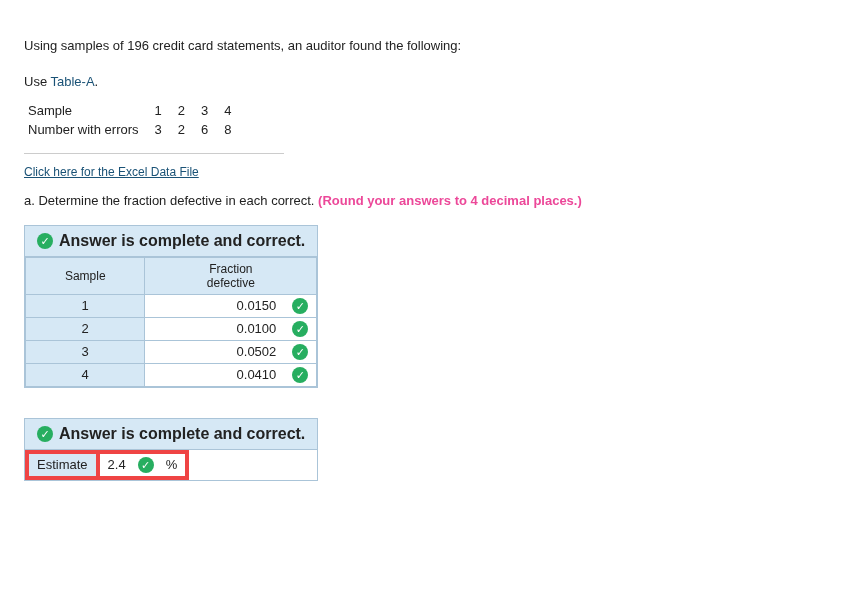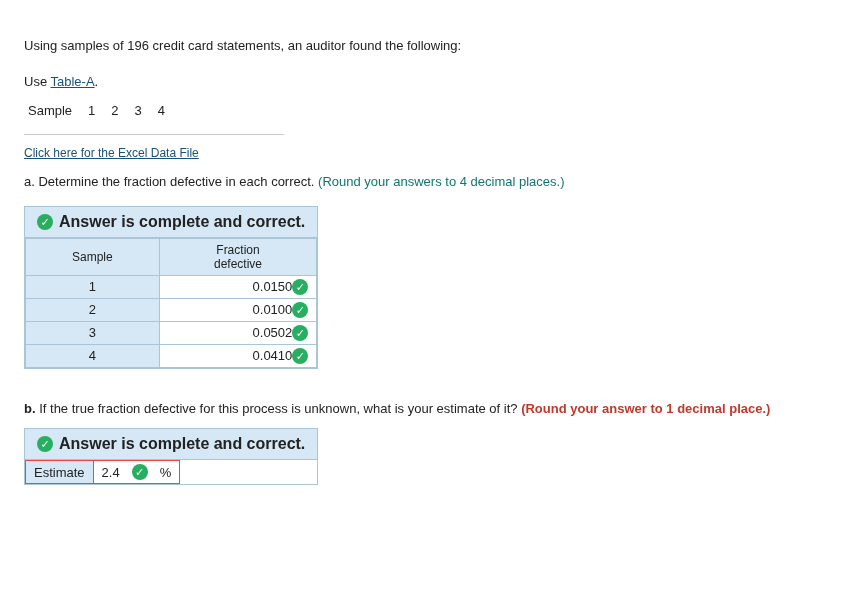--- a/index.html
+++ b/index.html
@@ -12,21 +12,20 @@
       width: 867px;
       min-height: 607px;
     }
     .intro-text {
       margin-bottom: 6px;
       line-height: 1.5;
       margin-top: 16px;
     }
     .table-link {
       color: #1a5276;
-      text-decoration: underline;
       cursor: pointer;
     }
     .data-table {
       border-collapse: collapse;
       margin: 10px 0 14px 0;
     }
     .data-table td {
       padding: 2px 12px 2px 4px;
       font-size: 13px;
     }
@@ -40,22 +39,22 @@
       display: inline-block;
       margin-bottom: 12px;
       font-size: 12px;
     }
     .question-text {
       margin-bottom: 14px;
       font-size: 13px;
       line-height: 1.5;
     }
     .question-text .bold-red {
-      color: #0f766e;
-      font-weight: normal;
+      color: #ec4899;
+      font-weight: bold;
     }
     .answer-box {
       border: 1px solid #aac4d8;
       display: inline-block;
       min-width: 240px;
     }
     .answer-header {
       background: #d6e8f5;
       padding: 6px 12px;
       font-size: 13px;
@@ -98,21 +97,21 @@
       font-size: 13px;
       text-align: center;
     }
     .fraction-table td.sample-col {
       background: #d6e8f5;
     }
     .value-cell {
       display: flex;
       align-items: center;
       justify-content: flex-end;
-      gap: 0;
+      gap: 16px;
     }
     .section-b {
       margin-top: 30px;
     }
     .question-b-text {
       font-size: 13px;
       line-height: 1.5;
       margin-bottom: 10px;
     }
     .question-b-text .bold-label {
@@ -120,21 +119,21 @@
     }
     .question-b-text .bold-red {
       color: #c0392b;
       font-weight: bold;
     }
     .estimate-table {
       border-collapse: collapse;
       margin-top: 0;
     }
     .estimate-table td {
-      border: 1px solid #ef4444;
+      border: 4px solid #ef4444;
       padding: 3px 8px;
       font-size: 13px;
     }
     .estimate-table td.est-label {
       background: #d6e8f5;
       font-size: 13px;
     }
     .estimate-val {
       display: flex;
       align-items: center;
@@ -166,20 +165,27 @@
 
 
 <table class="data-table">
   <tbody>
       <tr>
     <td class="col-header">Sample</td>
     <td>1</td>
     <td>2</td>
     <td>3</td>
     <td>4</td>
+  </tr>
+  <tr>
+    <td class="col-header">Number with errors</td>
+    <td>3</td>
+    <td>2</td>
+    <td>6</td>
+    <td>8</td>
   </tr>
 </tbody>
   </table>
 <hr class="divider-line">
 
 
 <a class="excel-link">Click here for the Excel Data File</a>
 
 
 <p class="question-text">
@@ -241,25 +247,20 @@
               </div>
             </td>
           </tr>
         </tbody>
     </table>
   </div>
 </div>
 
 
 <div class="section-b">
-  <p class="question-b-text">
-    <span class="bold-label">b.</span>
-    <span> If the true fraction defective for this process is unknown, what is your estimate of it?</span>
-    <span class="bold-red">(Round your answer to 1 decimal place.)</span>
-  </p>
 
   
   <div class="answer-box">
     <div class="answer-header">
       <span class="check-icon">✓</span>
       <span class="answer-header-text">Answer is complete and correct.</span>
     </div>
     <table class="estimate-table">
       <tbody>
           <tr>

